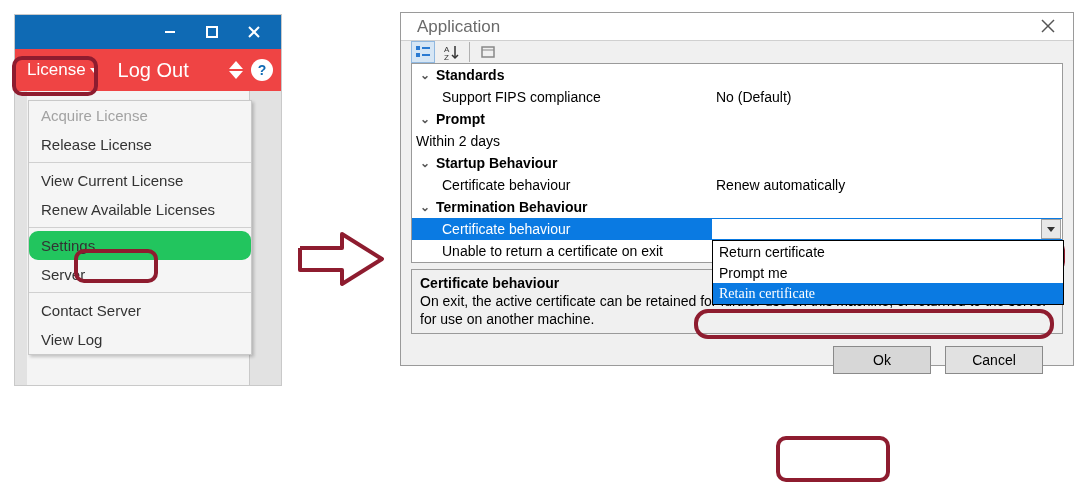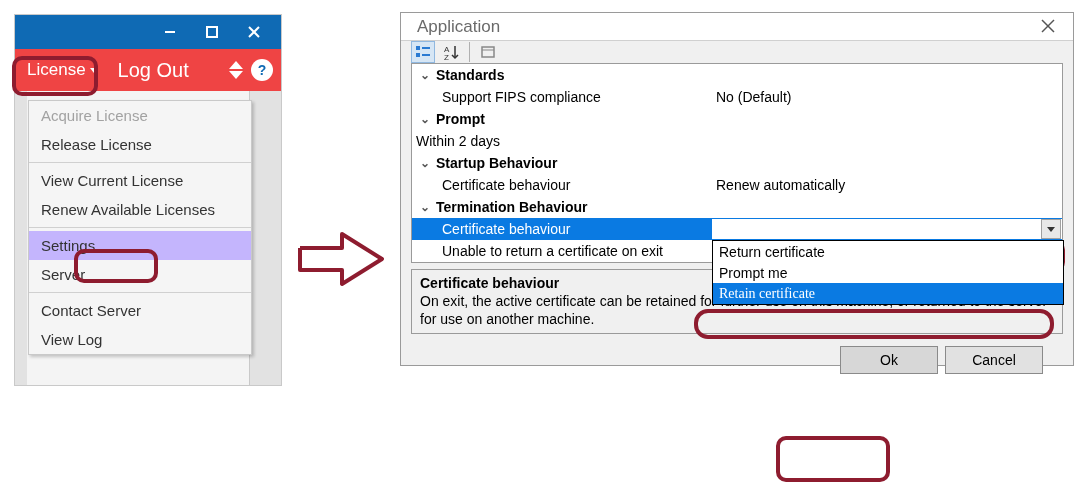--- a/index.html
+++ b/index.html
@@ -111,21 +111,21 @@
     background: #f5f5f5;
     border: 1px solid #c9c9c9;
     box-shadow: 2px 2px 3px rgba(0,0,0,.2);
   }
   .dd-item {
     padding: 6px 12px;
     font-size: 15px;
     color: #333;
   }
   .dd-item.disabled { color: #a2a2a2; }
-  .dd-item.selected { background: #c4b5fd; }
+  .dd-item.selected { background: #22c55e; border-radius: 9px; }
   .dd-sep {
     height: 1px;
     background: #d0d0d0;
     margin: 3px 0;
   }
   .body-strip {
     position: absolute;
     left: 0; right: 0;
     top: 76px; bottom: 0;
     display: flex;
@@ -294,21 +294,21 @@
     background: #f0f0f0;
     padding: 4px 8px;
     line-height: 1.3;
     height: 68px;
   }
   .desc-panel .dtitle { font-weight: bold; }
 
   .button-bar {
     display: flex;
     justify-content: flex-end;
-    gap: 7px;
+    gap: 14px;
     padding: 6px 30px 12px 10px;
   }
   .push-btn {
     width: 98px;
     height: 28px;
     border: 1px solid #8a8a8a;
     background: #e1e1e1;
     display: flex;
     align-items: center;
     justify-content: center;

